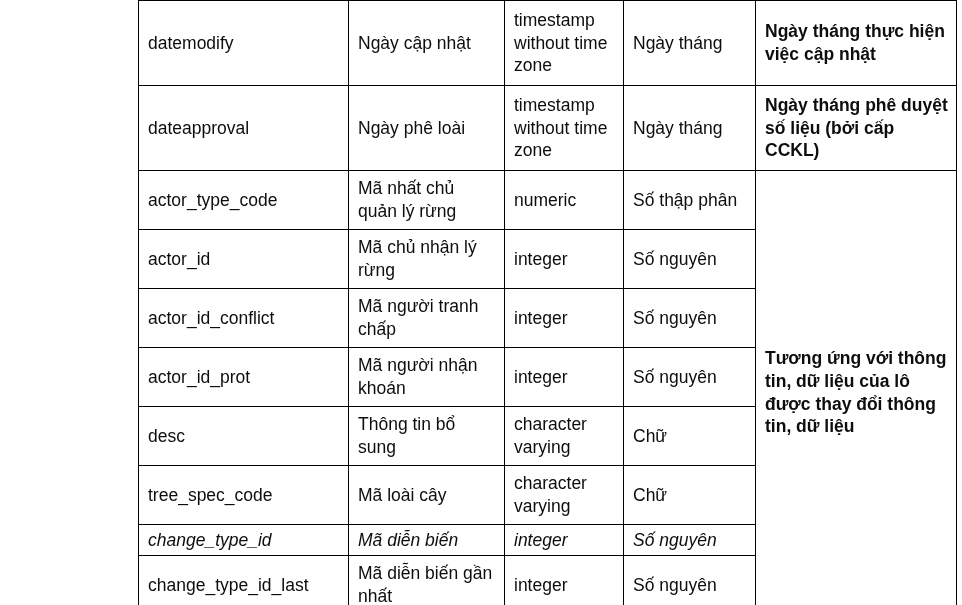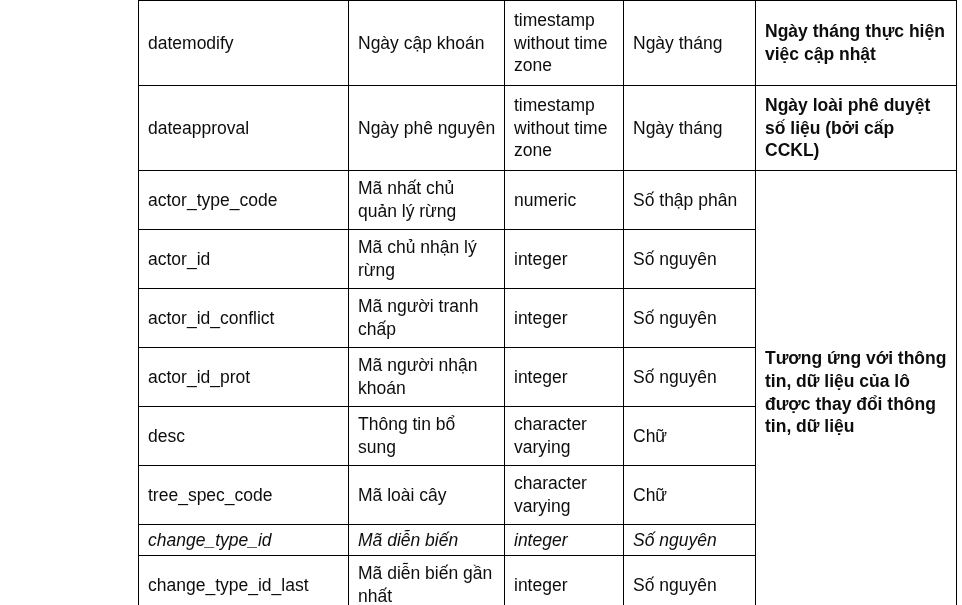--- a/index.html
+++ b/index.html
@@ -68,32 +68,32 @@
       <col class="c1">
         <col class="c2">
         <col class="c3">
         <col class="c4">
         <col class="c5">
     </colgroup>
     <tbody>
 
       <tr class="r-tall">
         <td class="col-name">datemodify</td>
-        <td class="col-vi">Ngày cập khoán</td>
+        <td class="col-vi">Ngày cập nhật</td>
         <td class="col-type">timestamp without time zone</td>
         <td class="col-vitype">Ngày tháng</td>
         <td class="col-note">Ngày tháng thực hiện việc cập nhật</td>
       </tr>
 
       <tr class="r-tall">
         <td class="col-name">dateapproval</td>
-        <td class="col-vi">Ngày phê nguyên</td>
+        <td class="col-vi">Ngày phê loài</td>
         <td class="col-type">timestamp without time zone</td>
         <td class="col-vitype">Ngày tháng</td>
-        <td class="col-note">Ngày loài phê duyệt số liệu (bởi cấp CCKL)</td>
+        <td class="col-note">Ngày tháng phê duyệt số liệu (bởi cấp CCKL)</td>
       </tr>
 
       <tr class="r-mid">
         <td class="col-name">actor_type_code</td>
         <td class="col-vi">Mã nhất chủ quản lý rừng</td>
         <td class="col-type">numeric</td>
         <td class="col-vitype">Số thập phân</td>
         <td class="col-note" rowspan="8">Tương ứng với thông tin, dữ liệu của lô được thay đổi thông tin, dữ liệu</td>
       </tr>
 

